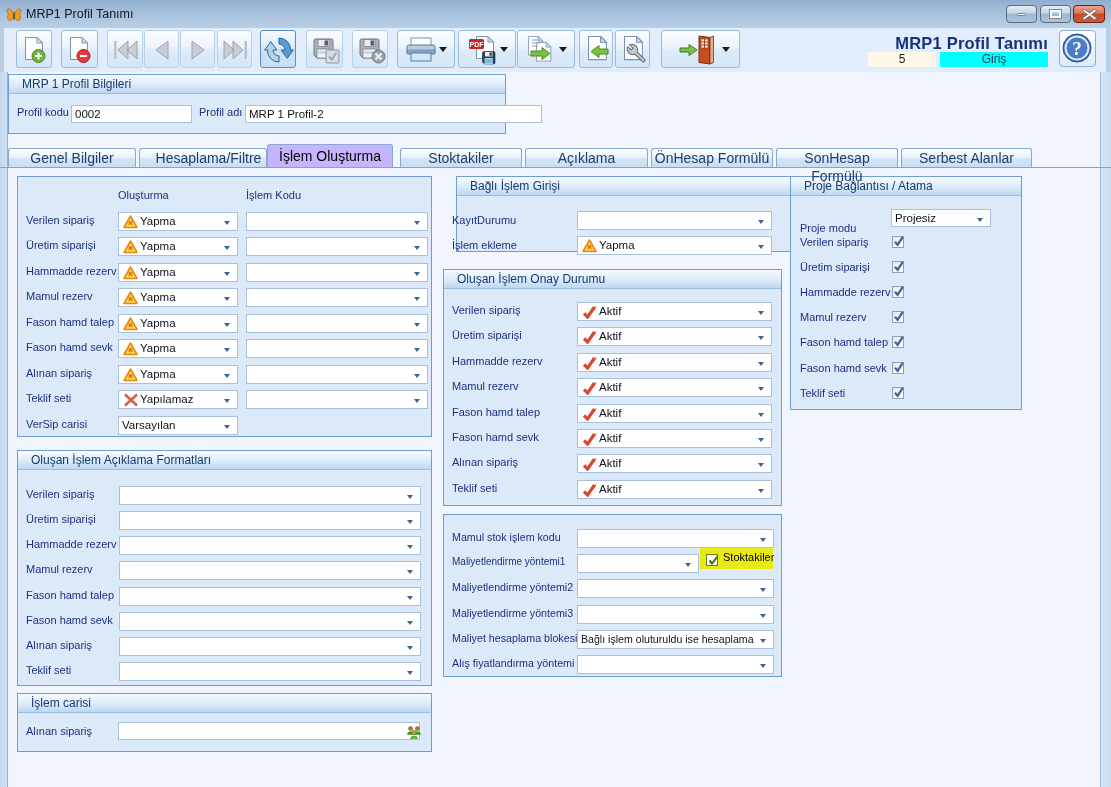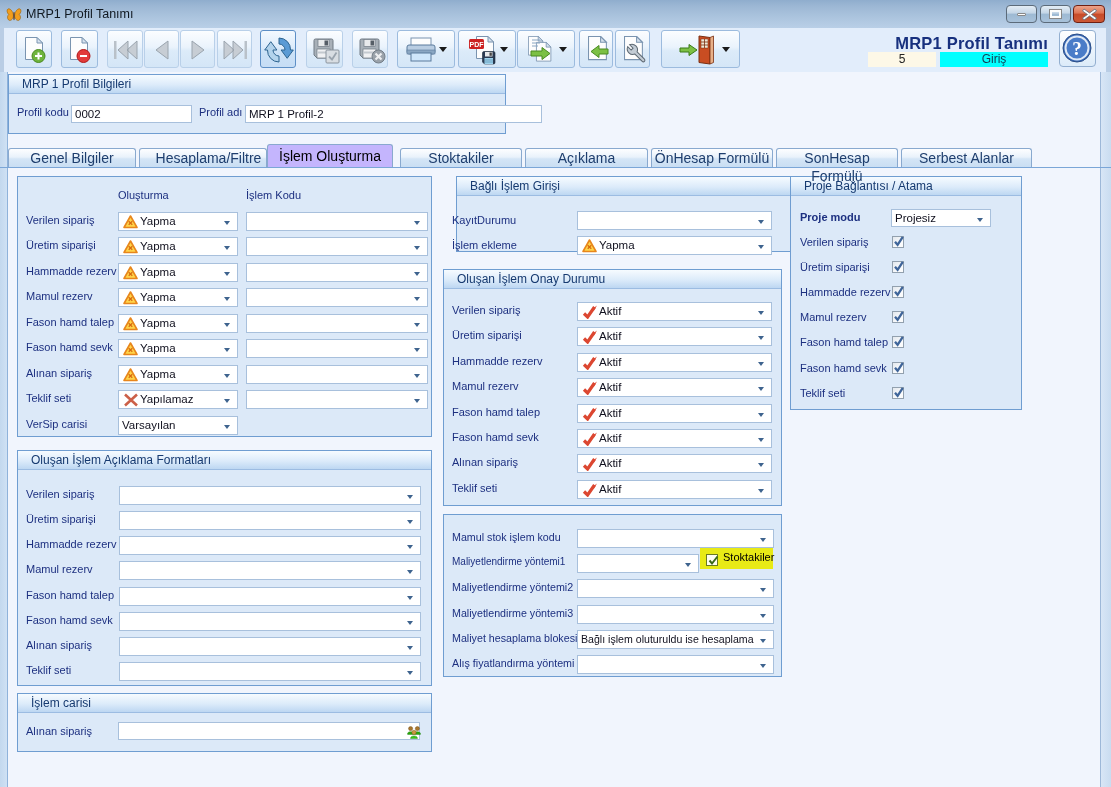--- a/index.html
+++ b/index.html
@@ -473,21 +473,21 @@
   </div>
 <div class="lbl" style="left:452px; top:657px; font-size:10.7px;">Alış fiyatlandırma yöntemi</div>
 <div class="dd" style="left:577px; top:655px; width:197px; height:19px;"></div>
 <div style="position:absolute; left:700px; top:548px; width:73px; height:21px; background:#e8ea16;"></div>
 <div class="cb" style="left:706px; top:554px; background:#fdfdf0; border-color:#6a7a20;">
     <svg width="13" height="13" viewBox="0 0 13 13">
       <path d="M2.5 6.5 L5 9.5 L10.5 2.5" stroke="#3a6a18" stroke-width="2" fill="none"></path>
     </svg>
   </div>
 <div class="lbl" style="left:723px; top:551px; color:#000;">Stoktakiler</div>
-<div class="lbl" style="left:800px; top:211px;font-weight:bold;">Proje modu</div>
+<div class="lbl" style="left:800px; top:222px;">Proje modu</div>
 <div class="dd" style="left:891px; top:209px; width:100px; height:18px;">
     <div class="tx">Projesiz</div>
   </div>
 <div class="lbl" style="left:800px; top:236px;">Verilen sipariş</div>
 <div class="cb" style="left:892px; top:236px;">
     <svg width="13" height="13" viewBox="0 0 13 13">
       <path d="M2 5.8 L4.6 8.8 L9.8 0.8" stroke="#3f659a" stroke-width="2.3" fill="none"></path>
     </svg>
   </div>
 <div class="lbl" style="left:800px; top:261px;">Üretim siparişi</div>

